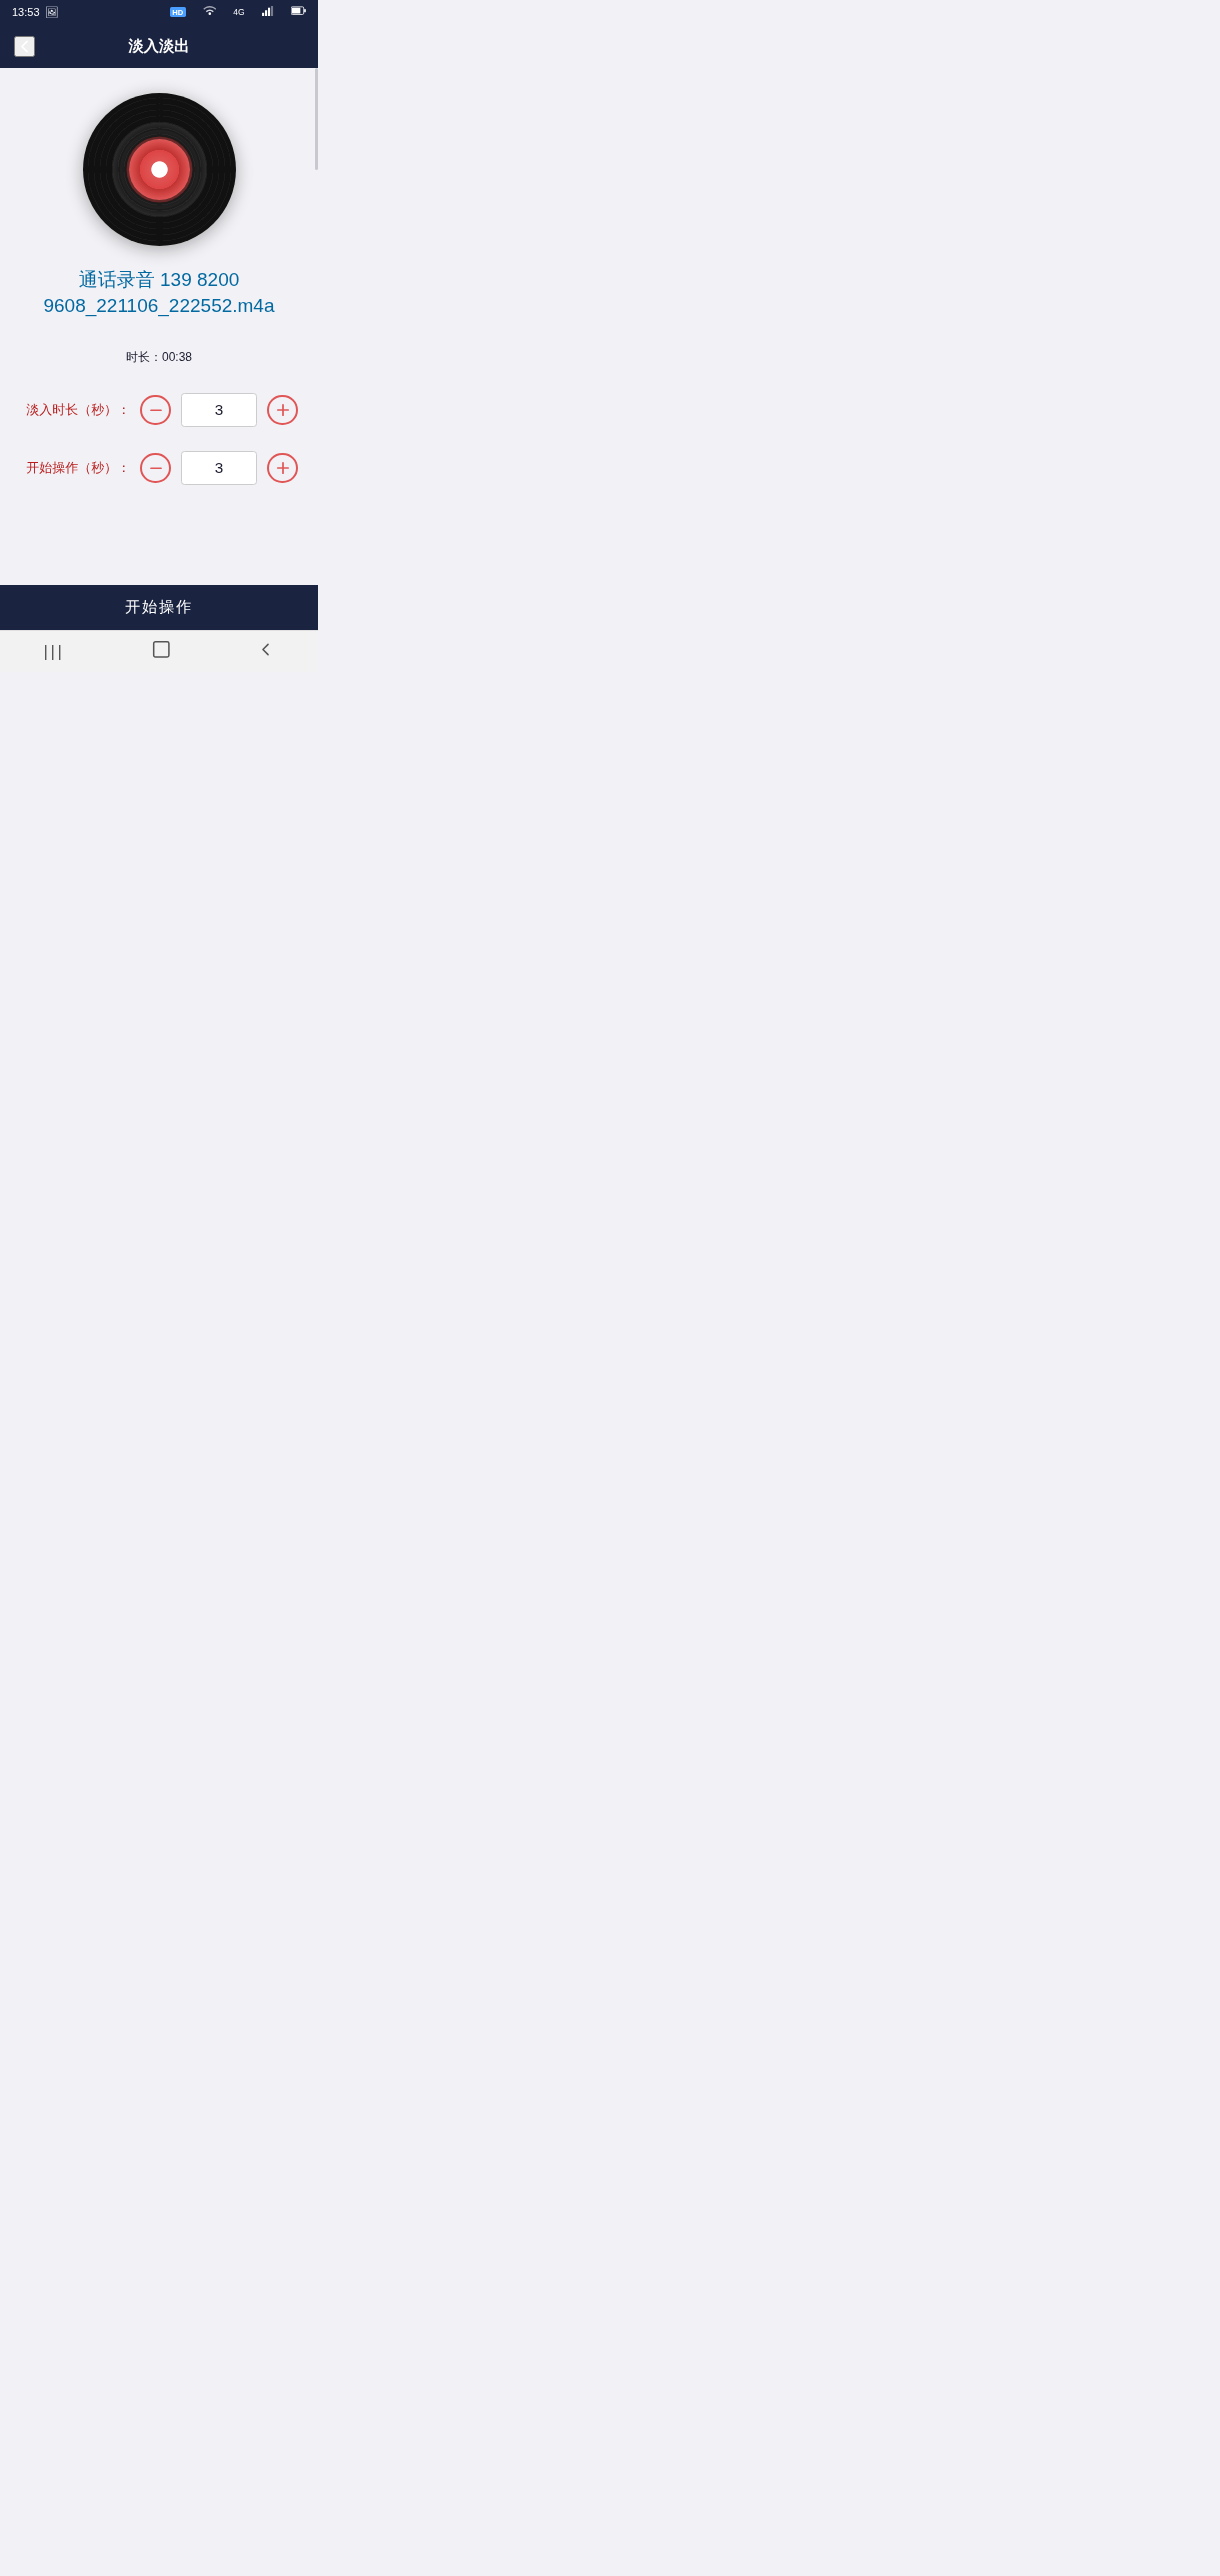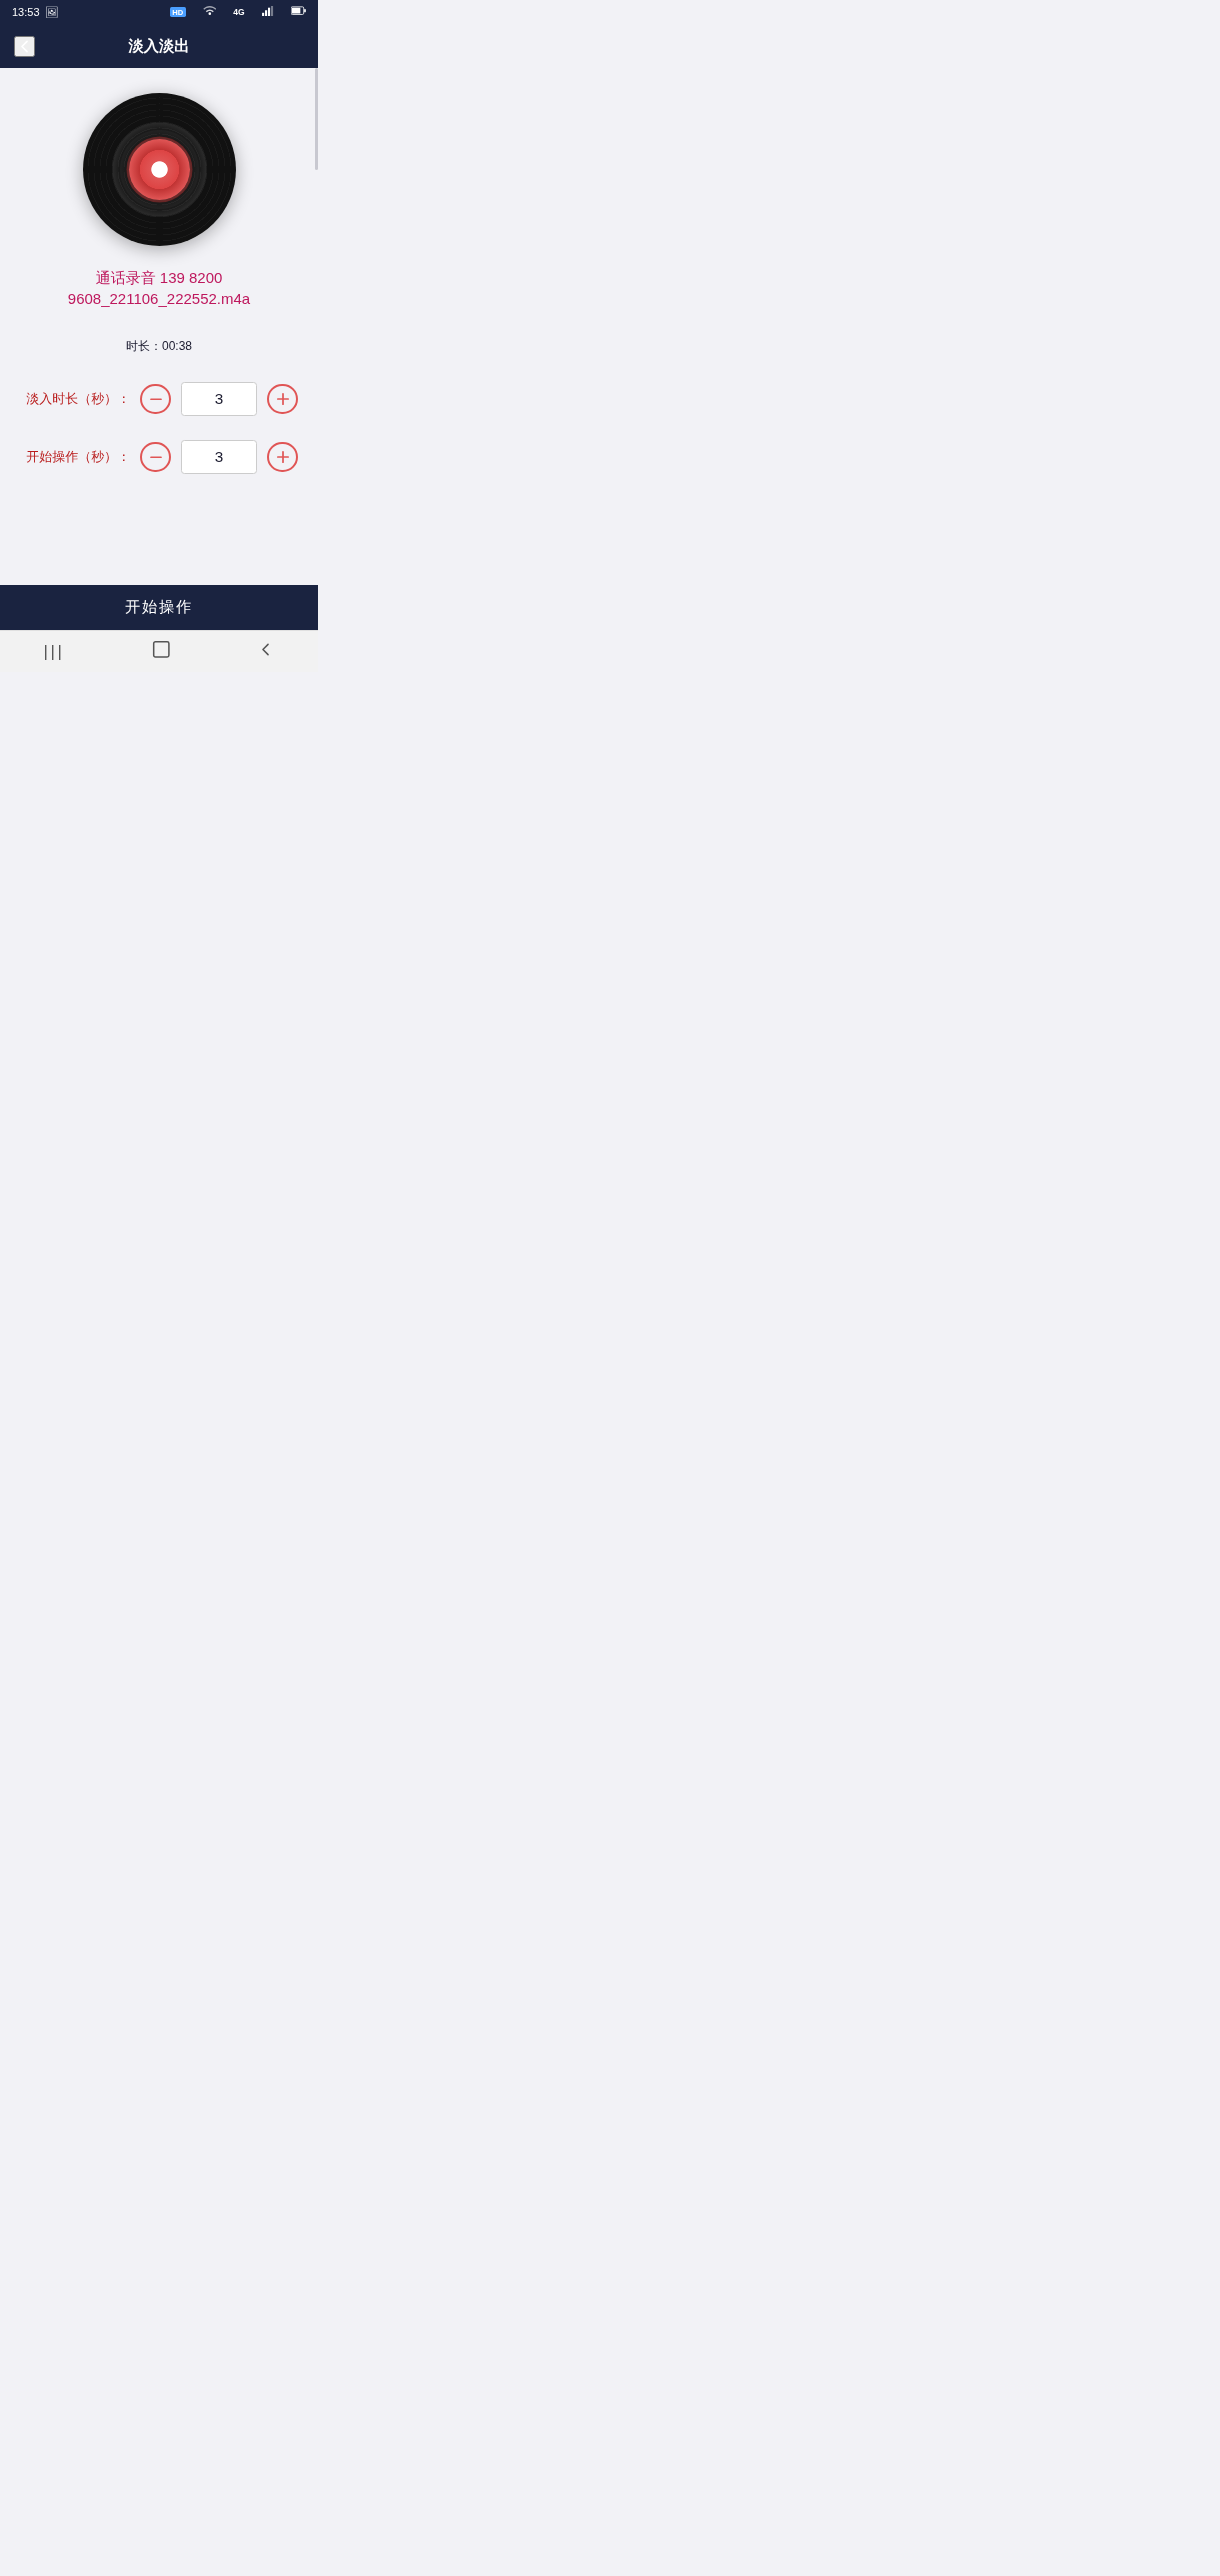--- a/index.html
+++ b/index.html
@@ -158,22 +158,22 @@
 
     .vinyl-hole {
       width: 12px;
       height: 12px;
       border-radius: 50%;
       background: #fff;
     }
 
     
     .file-name {
-      font-size: 15px;
-      color: #be185d;
+      font-size: 19px;
+      color: #0369a1;
       text-align: center;
       margin-bottom: 5.1px;
       line-height: 1.4;
     }
 
     .file-duration {
       font-size: 12px;
       color: #1a1a2e;
       text-align: center;
       margin-bottom: 27px;
@@ -289,21 +289,21 @@
   </div>
   <div class="status-right">
     <span class="hd-badge">HD</span>
     <span>
       <svg width="13.6" height="10.2" viewBox="0 0 16 12" fill="white">
         <path d="M8 10.5a1.5 1.5 0 100-3 1.5 1.5 0 000 3z"></path>
         <path d="M4.5 7.5C5.6 6.4 6.7 5.8 8 5.8s2.4.6 3.5 1.7l1.2-1.2C11.2 4.8 9.7 4 8 4s-3.2.8-4.7 2.3l1.2 1.2z" opacity="0.8"></path>
         <path d="M1.5 4.5C3.2 2.8 5.5 1.8 8 1.8s4.8 1 6.5 2.7l1.2-1.2C13.6 1.3 11 0 8 0S2.4 1.3.3 3.3l1.2 1.2z" opacity="0.6"></path>
       </svg>
     </span>
-    <span style="font-size:8.5px;font-weight:700;">4G</span>
+    <span style="font-size:8.5px;font-weight:400;">4G</span>
     <span>
       <svg width="12" height="10.2" viewBox="0 0 14 12" fill="white">
         <rect x="0" y="8" width="2.5" height="4"></rect>
         <rect x="3.5" y="5" width="2.5" height="7"></rect>
         <rect x="7" y="2" width="2.5" height="10"></rect>
         <rect x="10.5" y="0" width="2.5" height="12" opacity="0.4"></rect>
       </svg>
     </span>
     <span>
       <svg width="15.3" height="9.3" viewBox="0 0 18 11" fill="white">

